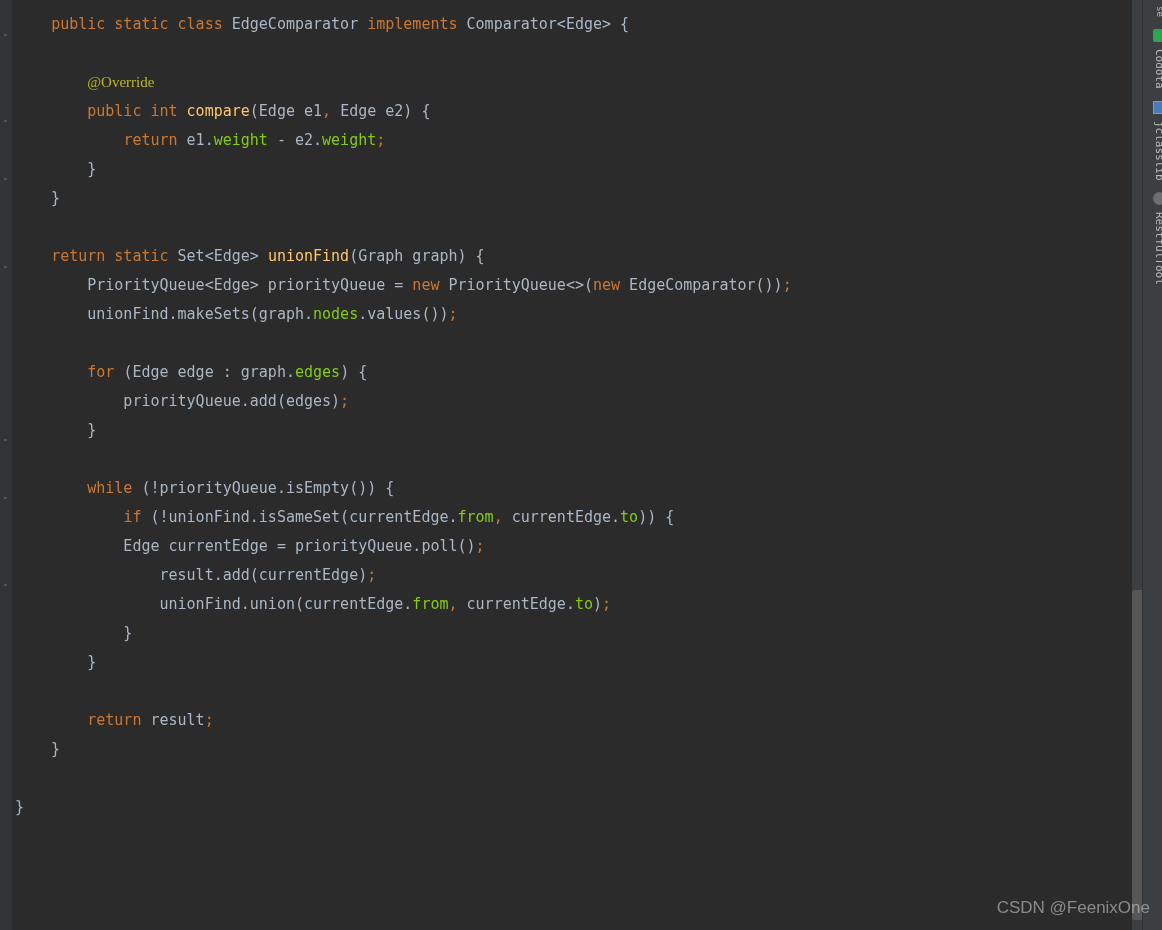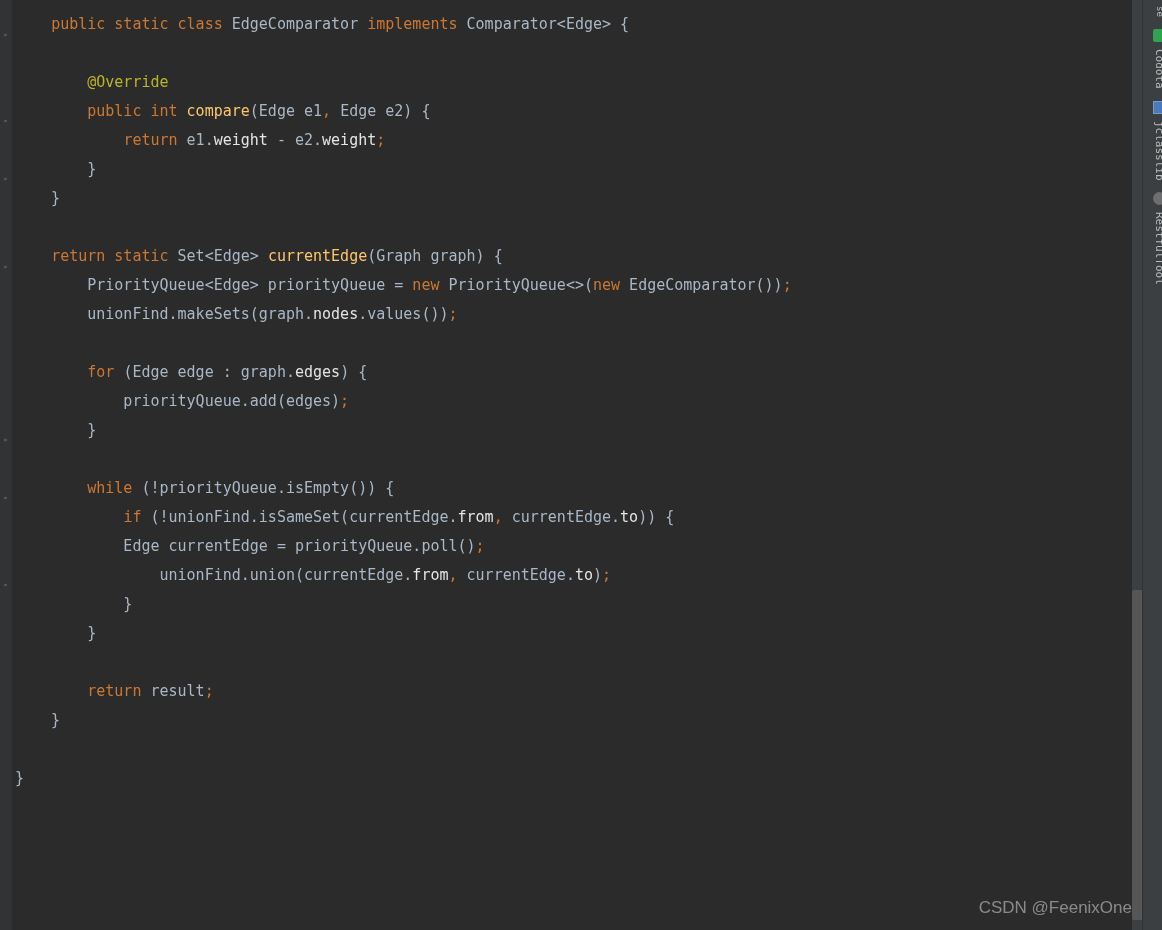--- a/index.html
+++ b/index.html
@@ -39,22 +39,22 @@
       color: #606366;
       font-size: 8px;
       text-align: center;
     }
     .code-line {
       white-space: pre;
       color: #a9b7c6;
     }
     .kw-orange { color: #cc7832; }
     .kw-yellow { color: #ffc66d; }
-    .kw-purple { color: #e5e5e5; }
-    .kw-olive { color: #bbb529; }
+    .kw-purple { color: #84cc16; }
+    .kw-olive { color: #bbb529; font-family: Liberation Serif, serif; }
     .kw-gray { color: #808080; }
     .kw-text { color: #a9b7c6; }
     
     .scrollbar-track {
       position: absolute;
       right: 18px;
       top: 0;
       width: 12px;
       height: 930px;
       background: #3c3f41;
@@ -99,21 +99,21 @@
       background: #4a7ab8; 
       border: 1px solid #6e9dd8;
     }
     .icon-restful { 
       background: #6e6e6e; 
       border-radius: 50%;
     }
     
     .watermark {
       position: absolute;
-      right: 30px;
+      right: 12px;
       bottom: 8px;
       color: #c8c8c8;
       font-size: 17px;
       font-family: sans-serif;
       opacity: 0.6;
       pointer-events: none;
     }
   </style>
 </head>
 <body>
@@ -130,31 +130,32 @@
 
 <div class="editor-area" id="code-container">
     <div class="code-line"><span class="kw-text">    </span><span class="kw-orange">public static class </span><span class="kw-text">EdgeComparator </span><span class="kw-orange">implements </span><span class="kw-text">Comparator&lt;Edge&gt; {</span></div>
     <div class="code-line">&nbsp;</div>
     <div class="code-line"><span class="kw-text">        </span><span class="kw-olive">@Override</span></div>
     <div class="code-line"><span class="kw-text">        </span><span class="kw-orange">public int </span><span class="kw-yellow">compare</span><span class="kw-text">(Edge e1</span><span class="kw-orange">, </span><span class="kw-text">Edge e2) {</span></div>
     <div class="code-line"><span class="kw-text">            </span><span class="kw-orange">return </span><span class="kw-text">e1.</span><span class="kw-purple">weight </span><span class="kw-text">- e2.</span><span class="kw-purple">weight</span><span class="kw-orange">;</span></div>
     <div class="code-line"><span class="kw-text">        }</span></div>
     <div class="code-line"><span class="kw-text">    }</span></div>
     <div class="code-line">&nbsp;</div>
-    <div class="code-line"><span class="kw-text">    </span><span class="kw-orange">return static </span><span class="kw-text">Set&lt;Edge&gt; </span><span class="kw-yellow">currentEdge</span><span class="kw-text">(Graph graph) {</span></div>
+    <div class="code-line"><span class="kw-text">    </span><span class="kw-orange">return static </span><span class="kw-text">Set&lt;Edge&gt; </span><span class="kw-yellow">unionFind</span><span class="kw-text">(Graph graph) {</span></div>
     <div class="code-line"><span class="kw-text">        PriorityQueue&lt;Edge&gt; priorityQueue = </span><span class="kw-orange">new </span><span class="kw-text">PriorityQueue&lt;&gt;(</span><span class="kw-orange">new </span><span class="kw-text">EdgeComparator())</span><span class="kw-orange">;</span></div>
     <div class="code-line"><span class="kw-text">        unionFind.makeSets(graph.</span><span class="kw-purple">nodes</span><span class="kw-text">.values())</span><span class="kw-orange">;</span></div>
     <div class="code-line">&nbsp;</div>
     <div class="code-line"><span class="kw-text">        </span><span class="kw-orange">for </span><span class="kw-text">(Edge edge : graph.</span><span class="kw-purple">edges</span><span class="kw-text">) {</span></div>
     <div class="code-line"><span class="kw-text">            priorityQueue.add(edges)</span><span class="kw-orange">;</span></div>
     <div class="code-line"><span class="kw-text">        }</span></div>
     <div class="code-line">&nbsp;</div>
     <div class="code-line"><span class="kw-text">        </span><span class="kw-orange">while </span><span class="kw-text">(!priorityQueue.isEmpty()) {</span></div>
     <div class="code-line"><span class="kw-text">            </span><span class="kw-orange">if </span><span class="kw-text">(!unionFind.isSameSet(currentEdge.</span><span class="kw-purple">from</span><span class="kw-orange">, </span><span class="kw-text">currentEdge.</span><span class="kw-purple">to</span><span class="kw-text">)) {</span></div>
     <div class="code-line"><span class="kw-text">            Edge currentEdge = priorityQueue.poll()</span><span class="kw-orange">;</span></div>
+    <div class="code-line"><span class="kw-text">                result.add(currentEdge)</span><span class="kw-orange">;</span></div>
     <div class="code-line"><span class="kw-text">                unionFind.union(currentEdge.</span><span class="kw-purple">from</span><span class="kw-orange">, </span><span class="kw-text">currentEdge.</span><span class="kw-purple">to</span><span class="kw-text">)</span><span class="kw-orange">;</span></div>
     <div class="code-line"><span class="kw-text">            }</span></div>
     <div class="code-line"><span class="kw-text">        }</span></div>
     <div class="code-line">&nbsp;</div>
     <div class="code-line"><span class="kw-text">        </span><span class="kw-orange">return </span><span class="kw-text">result</span><span class="kw-orange">;</span></div>
     <div class="code-line"><span class="kw-text">    }</span></div>
     <div class="code-line">&nbsp;</div>
     <div class="code-line"><span class="kw-text">}</span></div>
   </div>
 

